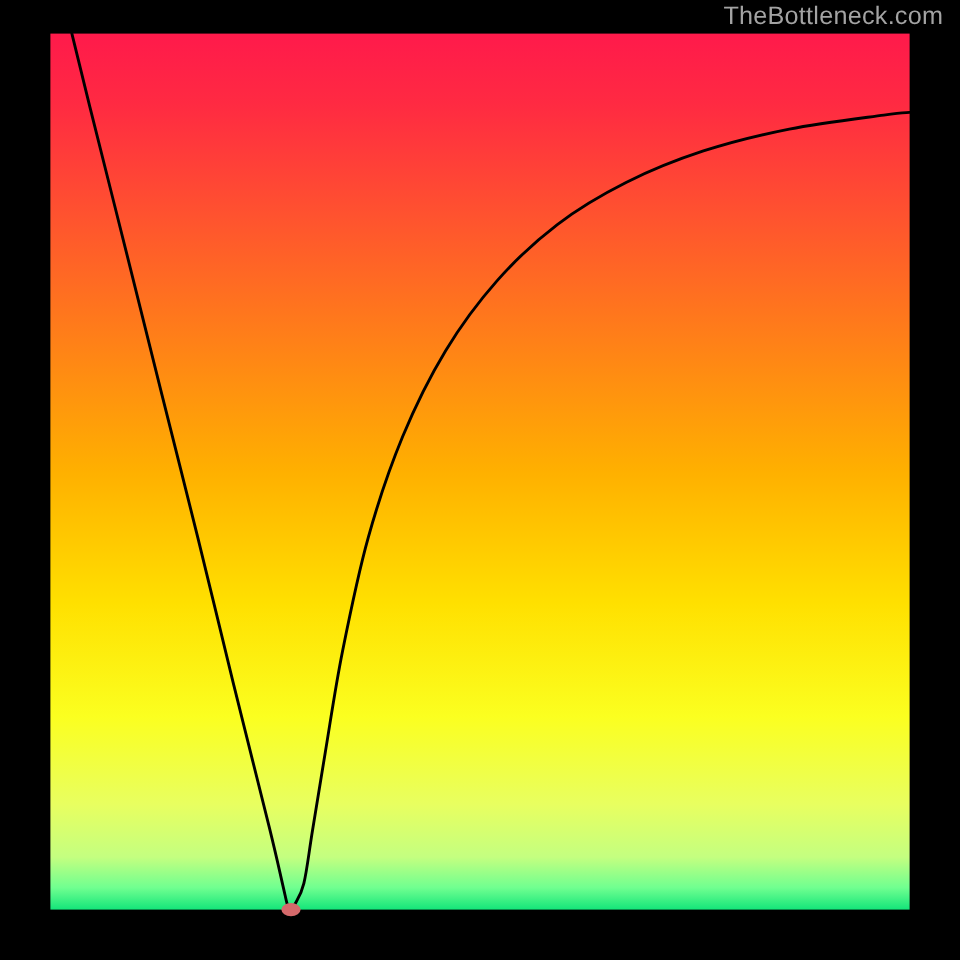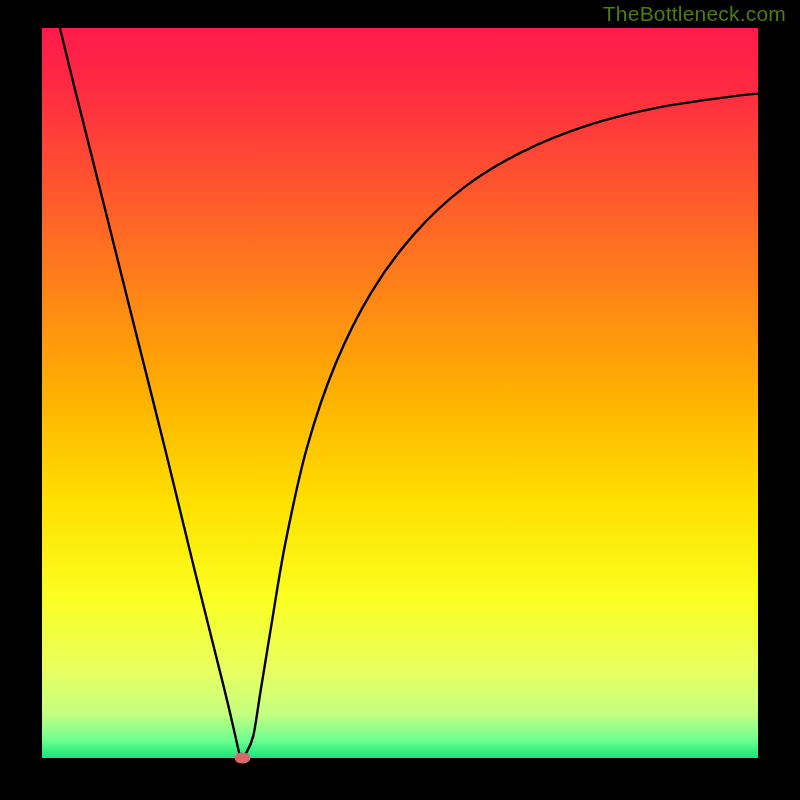--- a/index.html
+++ b/index.html
@@ -14,21 +14,21 @@
   .frame {
     position: relative;
     width: 800px;
     height: 800px;
     background: #000;
   }
   .watermark {
     position: absolute;
     top: 2px;
     right: 14px;
-    color: #4d7c0f;
+    color: #a3a3a3;
     font-size: 21px;
     letter-spacing: 0.2px;
     user-select: none;
   }
   svg {
     display: block;
   }
 </style>
 </head>
 <body>

